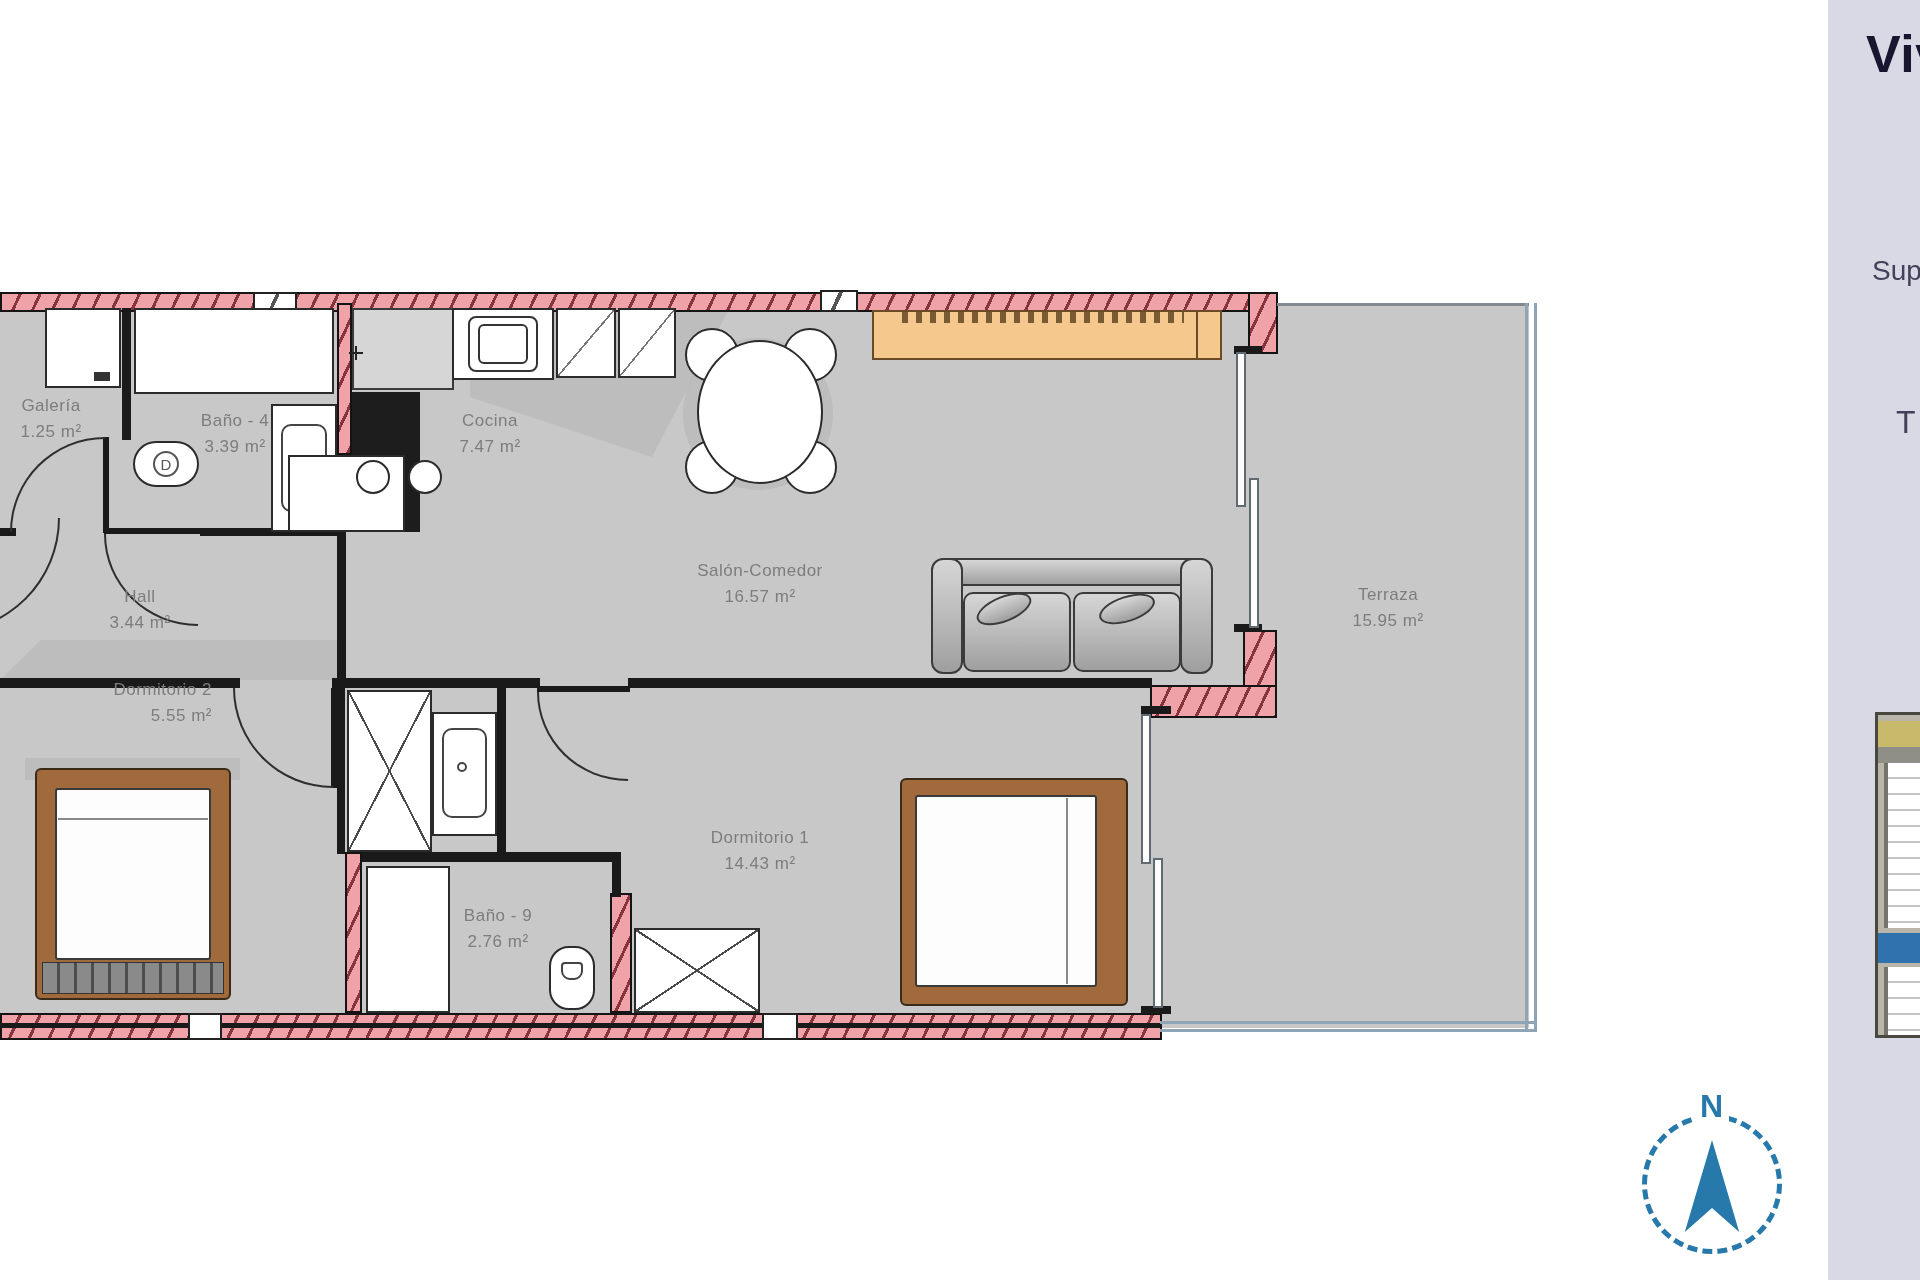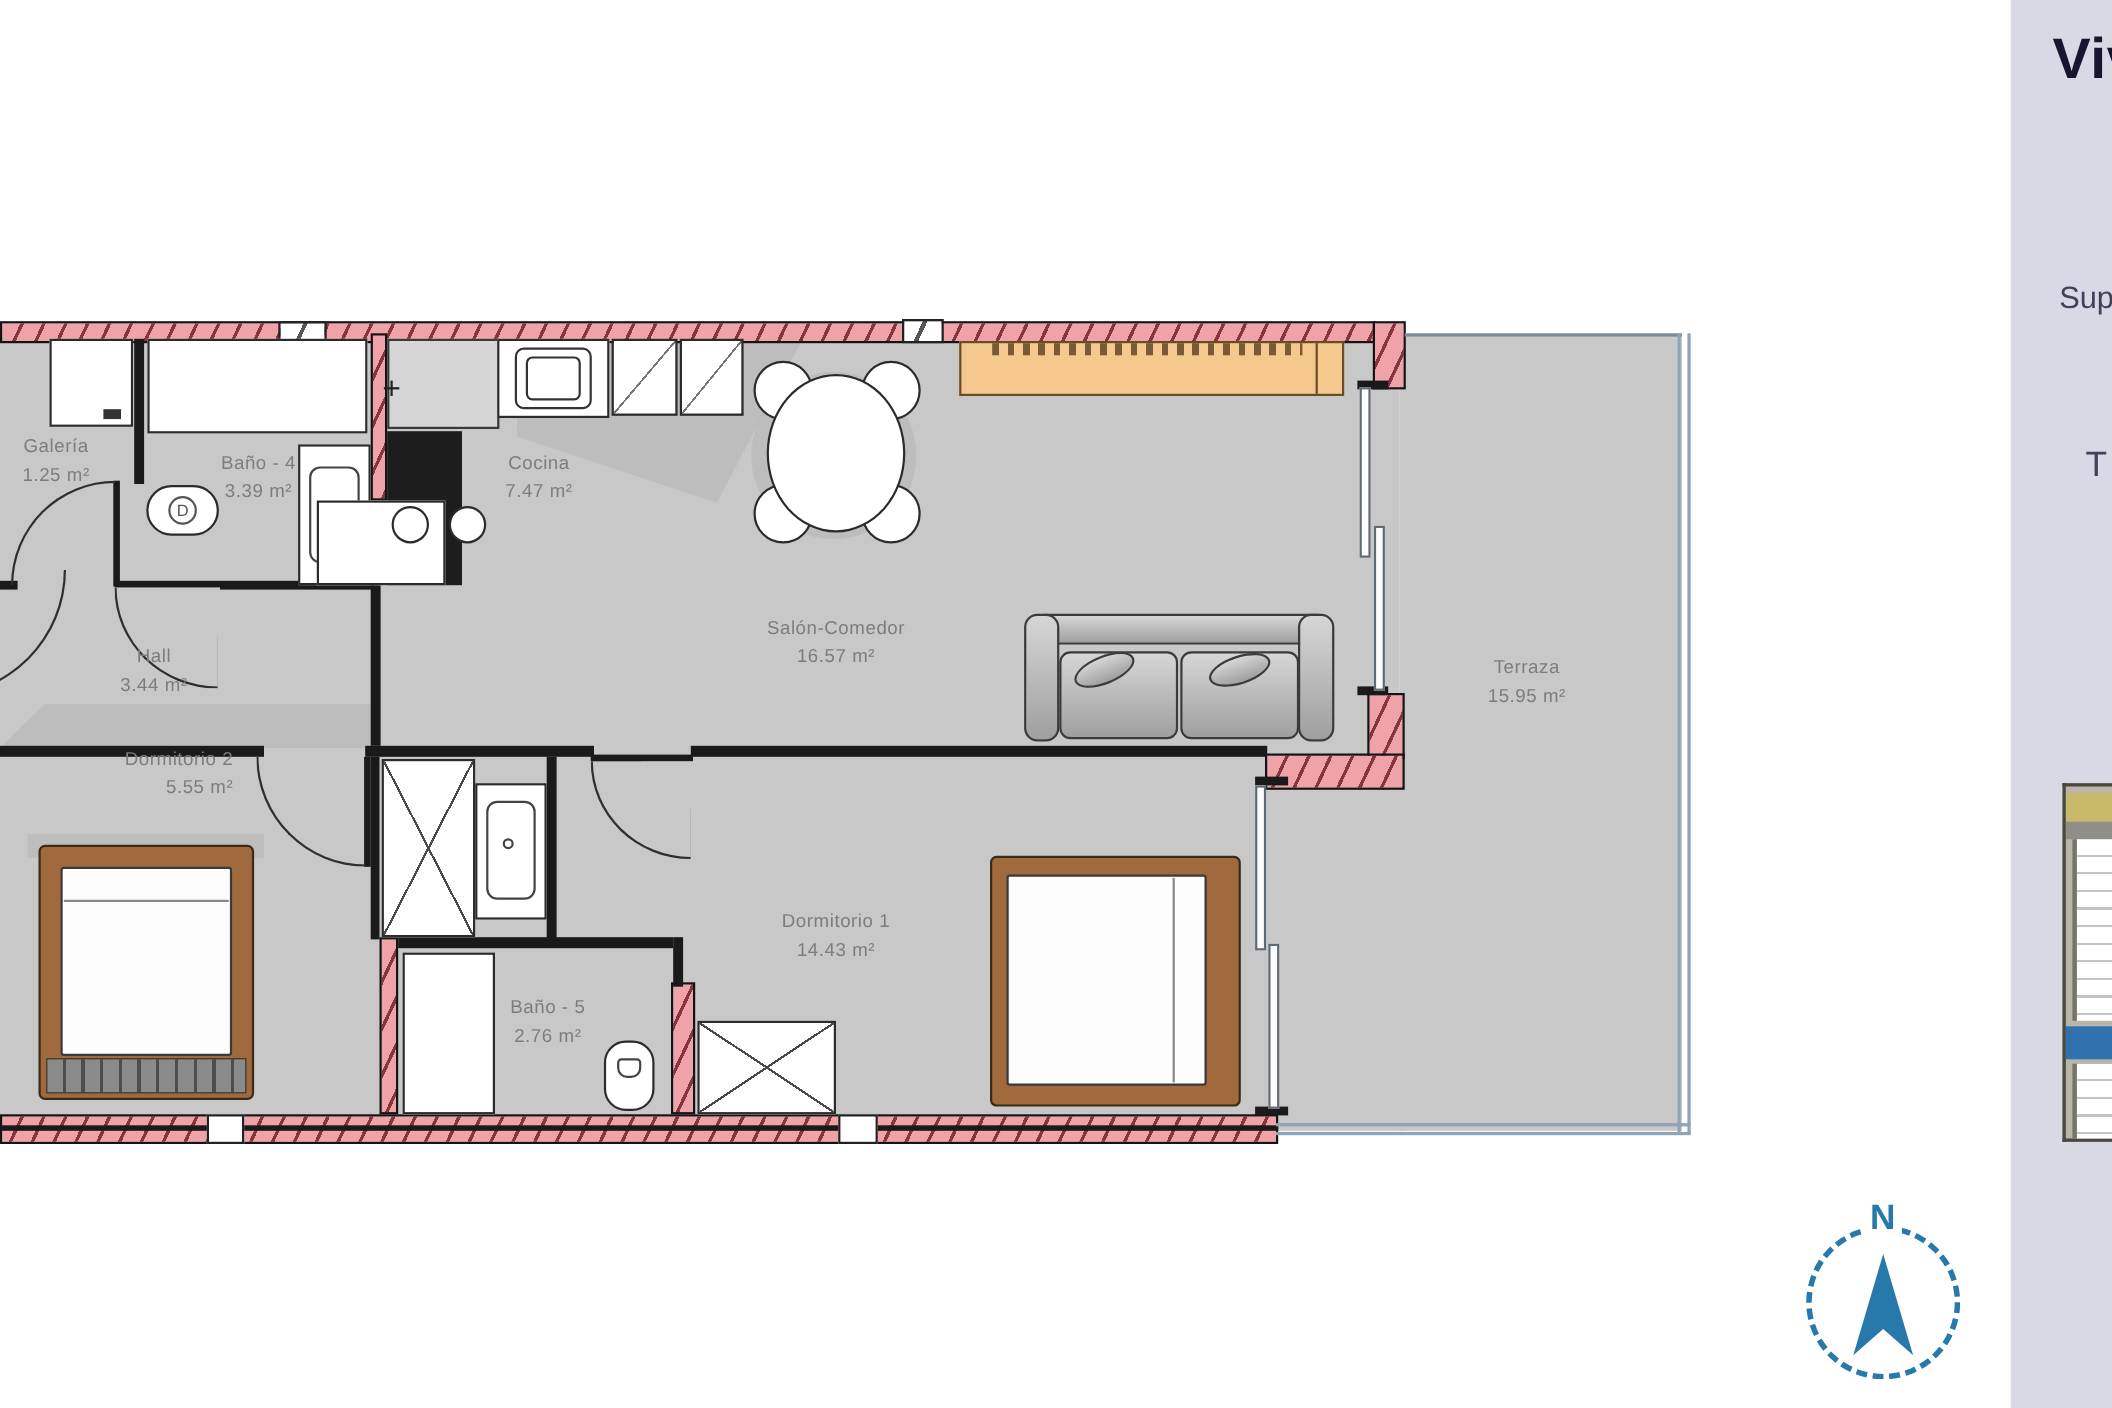--- a/index.html
+++ b/index.html
@@ -193,24 +193,24 @@
   </div>
   <div class="abs label" style="left:72px;top:677px;width:140px;text-align:right;">
     <span class="nm">Dormitorio 2</span>
     <span class="ar">5.55 m²</span>
   </div>
   <div class="abs label" style="left:690px;top:789px;width:140px;margin-top:36px;">
     <span class="nm">Dormitorio 1</span>
     <span class="ar">14.43 m²</span>
   </div>
   <div class="abs label" style="left:438px;top:903px;width:120px;">
-    <span class="nm">Baño - 5</span>
+    <span class="nm">Baño - 9</span>
     <span class="ar">2.76 m²</span>
   </div>
-  <div class="abs label" style="left:1318px;top:582px;width:140px;margin-top:12px;">
+  <div class="abs label" style="left:1318px;top:582px;width:140px;">
     <span class="nm">Terraza</span>
     <span class="ar">15.95 m²</span>
   </div>
 
   <div class="abs sidebar" style="left:1828px;top:0;width:92px;height:1280px;"></div>
   <div class="abs sb-title" style="left:1866px;top:24px;width:200px;">Viv</div>
   <div class="abs sb-label" style="left:1872px;top:255px;width:120px;">Sup</div>
   <div class="abs sb-label" style="left:1896px;top:404px;width:60px;font-size:32px;">T</div>
 
   <div class="abs" style="left:1875px;top:712px;width:45px;height:326px;background:#b9b5a8;border-left:3px solid #49483e;border-top:3px solid #49483e;border-bottom:3px solid #49483e;overflow:hidden;">

